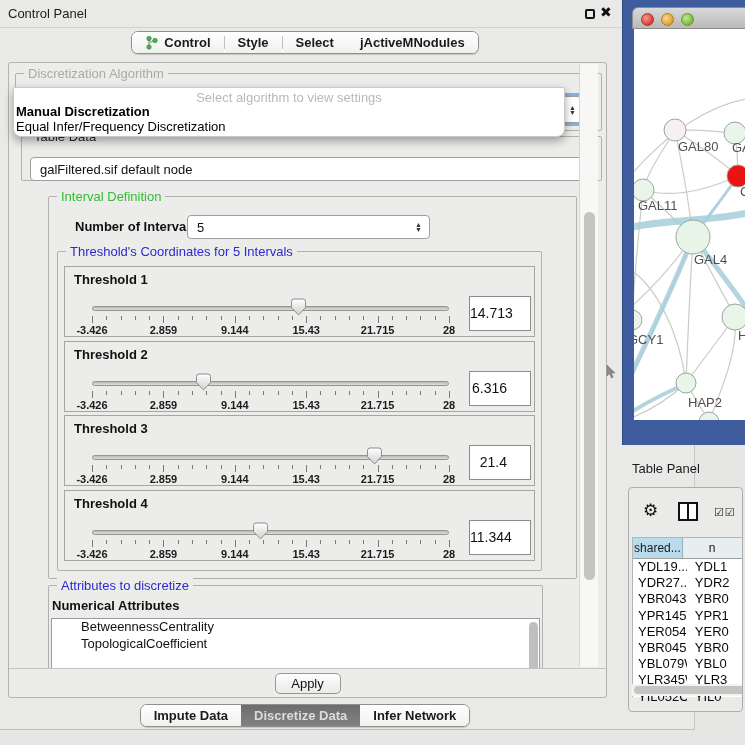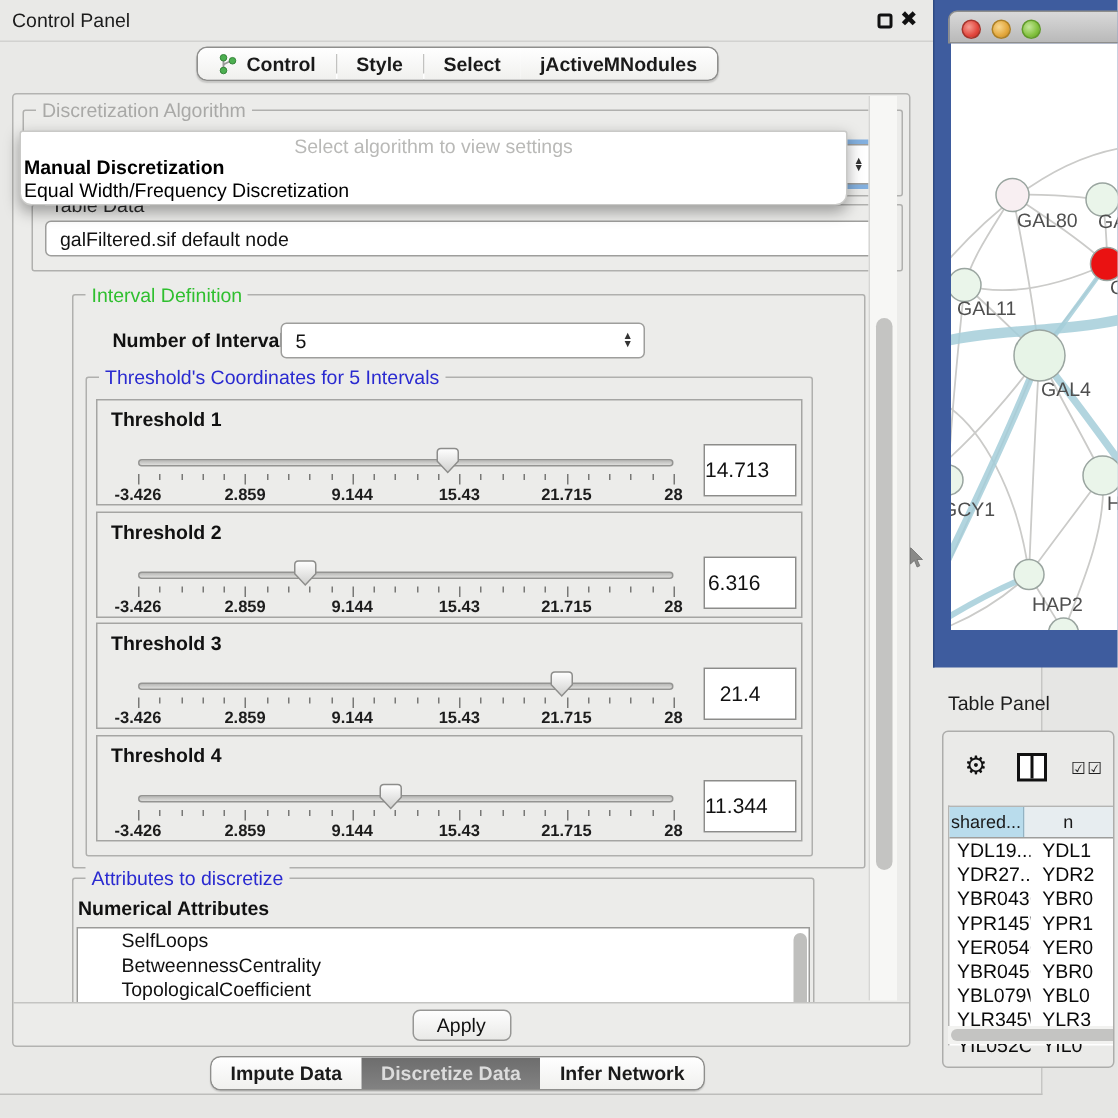--- a/index.html
+++ b/index.html
@@ -172,21 +172,21 @@
         <div class="combo focus-ring" style="left:8px; top:22px; width:560px; height:27px;">
           <span class="spin">
               <i>▲</i>
               <i>▼</i>
             </span>
         </div>
       </div>
 
       <div class="groupbox" style="left:12px; top:73px; width:581px; height:45px;">
         <span class="group-title gt-dark">Table Data</span>
-        <div class="combo" style="left:8px; top:10px; width:565px; height:24px;">
+        <div class="combo" style="left:8px; top:20px; width:565px; height:24px;">
           <span>galFiltered.sif default node</span>
           <span class="spin">
               <i>▲</i>
               <i>▼</i>
             </span>
         </div>
       </div>
 
       <div class="groupbox" style="left:39px; top:133px; width:529px; height:383px;">
         <span class="group-title gt-green">Interval Definition</span>
@@ -405,21 +405,20 @@
               </div>
             </div>
         </div>
       </div>
 
       <div class="groupbox" style="left:39px; top:522px; width:495px; height:140px;">
         <span class="group-title gt-blue">Attributes to discretize</span>
         <span style="position:absolute; left:3px; top:12px; font-size:13px; font-weight:bold; color:#111;text-align:center;">Numerical Attributes</span>
         <div id="attr-list" style="left:2px; top:32px; width:489px; height:100px;">
           <div id="attr-items">
-              <div class="attr-item">SelfLoops</div>
               <div class="attr-item">BetweennessCentrality</div>
               <div class="attr-item">TopologicalCoefficient</div>
             </div>
           <div id="attr-scroll"></div>
         </div>
       </div>
 
       <div id="main-scroll-track" class="abs">
         <div id="main-scroll-thumb" class="abs"></div>
       </div>
@@ -442,21 +441,21 @@
           <span>Infer Network</span>
         </div>
       </div>
   </div>
 </div>
 
 <div id="algo-popup" class="abs">
   <div id="popup-hint">Select algorithm to view settings</div>
   <div id="popup-items">
       <div class="popup-item" style="top: 16px; font-weight: bold;">Manual Discretization</div>
-      <div class="popup-item" style="top: 31px; font-weight: normal;">Equal Width/Frequency Discretization</div>
+      <div class="popup-item" style="top: 31px; font-weight: normal;">Equal Infer/Frequency Discretization</div>
     </div>
 </div>
 
 <div id="net-window" class="abs">
   <div id="net-titlebar">
     <div id="tl-red" class="tl"></div>
     <div id="tl-yellow" class="tl"></div>
     <div id="tl-green" class="tl"></div>
   </div>
   <div id="net-canvas">

